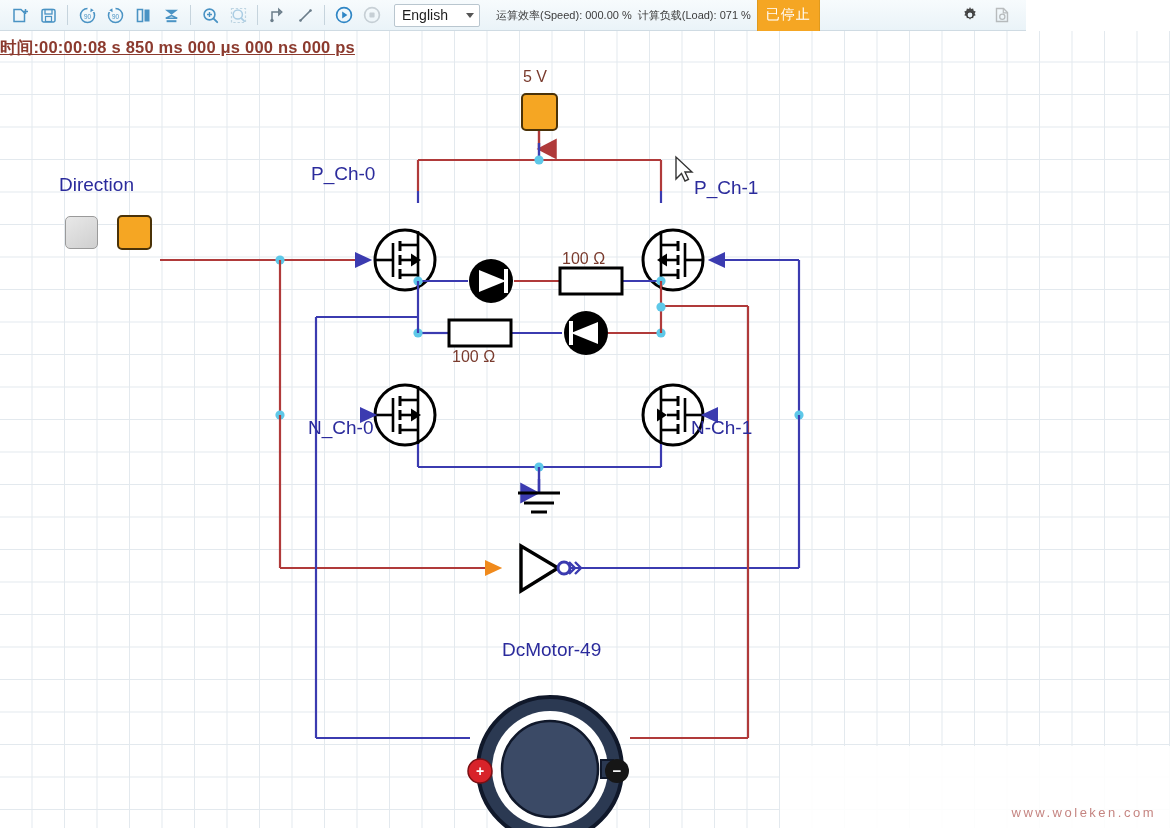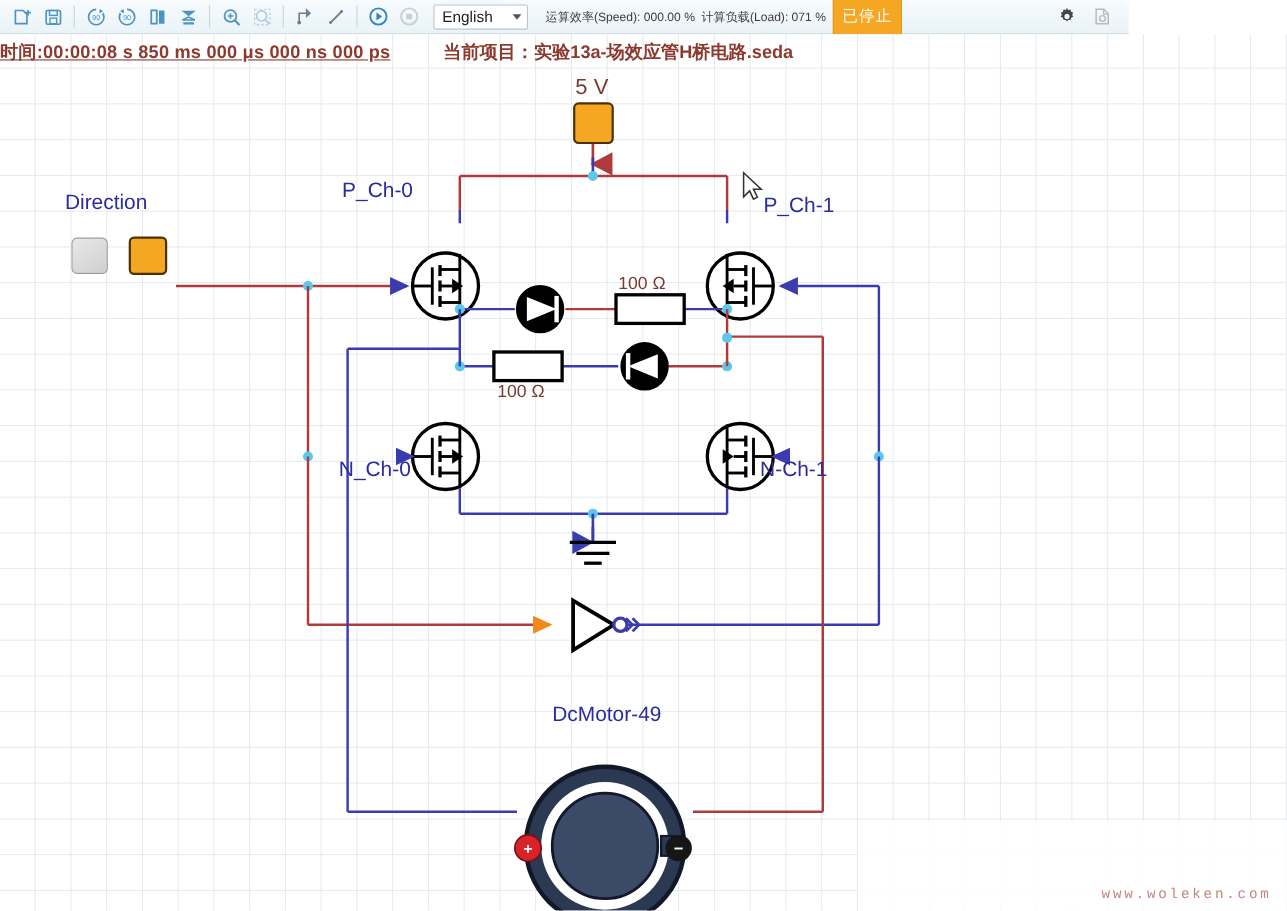--- a/index.html
+++ b/index.html
@@ -68,42 +68,42 @@
     overflow:hidden;
   }
   .canvas svg{position:absolute;left:0;top:0;}
 
   .lbl{
     position:absolute;
     font-family:"Liberation Sans","DejaVu Sans",sans-serif;
     color:#2b2b9c;font-size:19px;white-space:nowrap;
   }
   .lbl.ohm{color:#7a3b2e;font-size:16px;}
-  .lbl.volt{color:#7a3b2e;font-size:20px;}
+  .lbl.volt{color:#7a3b2e;font-size:16px;}
 
   
   .sq{
     position:absolute;border-radius:5px;box-sizing:border-box;
   }
   .sq.gray{background:linear-gradient(145deg,#e8e8e8,#cfcfcf);border:1.5px solid #9a9a9a;}
   .sq.orange{background:#f5a623;border:2px solid #4a3208;}
 
   
   .watermark{
     position:absolute;right:14px;bottom:8px;
     text-align:center;opacity:.92;
   }
   .wm-top{
     font-size:43px;font-weight:bold;color:#d9534f;
     letter-spacing:3px;line-height:1;
     text-shadow:1px 1px 0 #f0b3b0;
   }
   .wm-bot{
     font-size:13px;color:#c07a76;letter-spacing:2.5px;margin-top:2px;
-    font-family:Liberation Mono, monospace;
+    font-family:Liberation Sans, sans-serif;
   }
   .wm-band{
     position:absolute;right:0;bottom:0;width:390px;height:82px;
     background:rgba(255,255,255,.88);
   }
 </style>
 </head>
 <body>
 
 <div class="toolbar">
@@ -234,21 +234,20 @@
         <path d="M3.5 2.5h7l4 4v9h-11z" fill="none" stroke="#6a6a6a" stroke-width="1.4"></path>
         <path d="M10.3 2.6v4.2h4.1" fill="none" stroke="#6a6a6a" stroke-width="1.2"></path>
         <circle cx="9.3" cy="10.8" r="2.6" fill="none" stroke="#6a6a6a" stroke-width="1.3"></circle>
       </svg>
     </div>
   </div>
 </div>
 
 <div class="statusrow">
   <span class="time">时间:00:00:08 s  850 ms  000 μs  000 ns  000 ps</span>
-  <span class="proj">当前项目：实验13a-场效应管H桥电路.seda</span>
 </div>
 
 <div class="canvas">
 
   <svg width="1170" height="797">
     <defs>
       <marker id="arrRed" markerWidth="9" markerHeight="9" refX="7" refY="4.5" orient="auto">
         <path d="M0,0.8 L8,4.5 L0,8.2 z" fill="#b03a3a"></path>
       </marker>
       <marker id="arrBlue" markerWidth="9" markerHeight="9" refX="7" refY="4.5" orient="auto">

